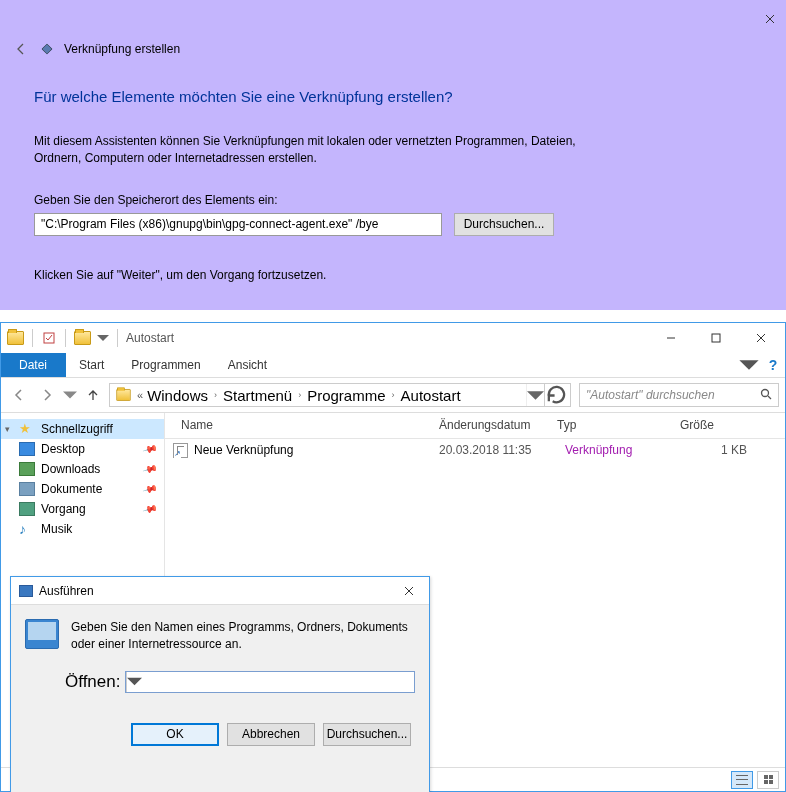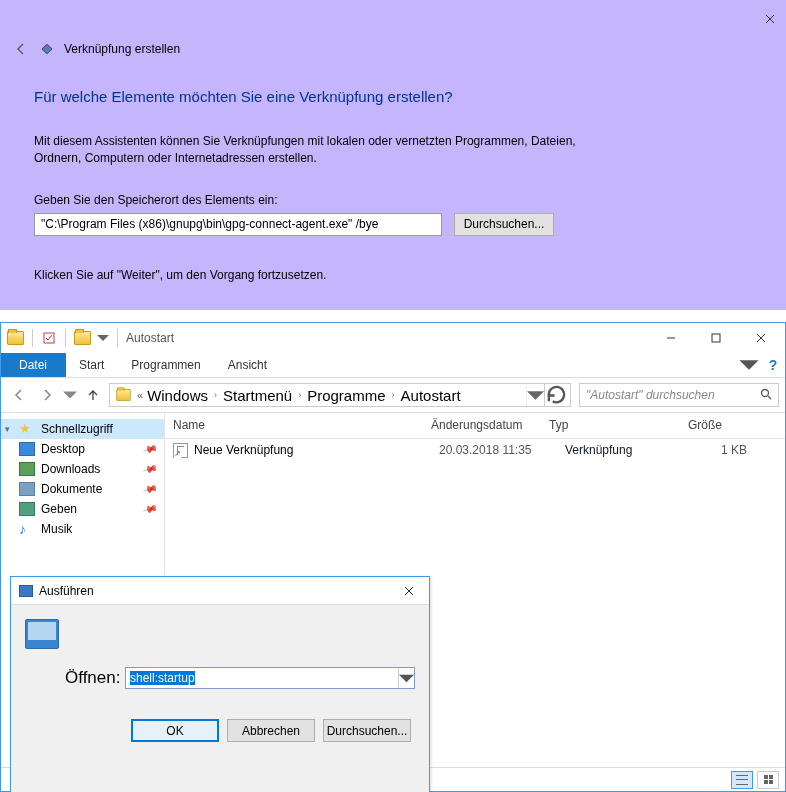--- a/index.html
+++ b/index.html
@@ -73,30 +73,30 @@
 .sb-ico { width: 16px; height: 14px; display: inline-block; }
 .ico-star { color: #f0c13a; font-size: 13px; line-height: 14px; }
 .ico-desk { background: #3a8be0; border: 1px solid #2a6bb0; }
 .ico-dl { background: #5aa05a; border: 1px solid #3a7a3a; }
 .ico-doc { background: #7aa0c0; border: 1px solid #5a80a0; }
 .ico-pic { background: #50a080; border: 1px solid #3a7a60; }
 .ico-music { color: #2a80c0; font-size: 14px; line-height: 14px; }
 
 .filelist { flex: 1; }
 .fl-header { display: flex; height: 26px; border-bottom: 1px solid #e5e5e5; font-size: 12px; color: #444; }
-.fl-col { padding: 5px 8px 0; border-right: 1px solid transparent; }
+.fl-col { padding: 5px 16px 0; border-right: 1px solid transparent; }
 .fl-col.name { width: 258px; }
 .fl-col.date { width: 118px; }
 .fl-col.type { width: 110px; }
 .fl-col.size { width: 80px; text-align: right; }
 .fl-row { display: flex; align-items: center; height: 22px; font-size: 12px; color: #000; gap: 8px; }
 .fl-cell { padding: 0 8px; overflow: hidden; white-space: nowrap; }
 .fl-cell.name { width: 258px; display: flex; align-items: center; gap: 6px; }
 .fl-cell.date { width: 118px; color: #555; }
-.fl-cell.type { width: 110px; color: #0f172a; }
+.fl-cell.type { width: 110px; color: #a21caf; }
 .fl-cell.size { width: 80px; text-align: right; color: #555; }
 .lnk-icon { width: 15px; height: 15px; border: 1px solid #999; background: #fff; position: relative; }
 .lnk-icon::after { content: ""; position: absolute; left: 3px; top: 2px; width: 6px; height: 8px; border: 1px solid #888; border-right: none; border-bottom: none; }
 .lnk-icon::before { content: "↗"; position: absolute; left: 0; bottom: -1px; font-size: 8px; color: #2a70c0; background:#fff; line-height:8px; }
 
 
 .ex-status { position:absolute; left:0; right:0; bottom:0; height:24px; border-top:1px solid #ddd; display:flex; align-items:center; justify-content:flex-end; padding:0 6px; gap:4px;}
 .view-mode { width:22px; height:18px; border:1px solid #ccc; display:flex; align-items:center; justify-content:center; }
 .view-mode.active { border-color:#419ae7; background:#d5e8fa; }
 .vm-lines { width:12px; height:10px; display:flex; flex-direction:column; justify-content:space-between;}
@@ -282,21 +282,21 @@
         <span>Downloads</span>
         <span class="sb-pin">📌</span>
       </div>
       <div class="sb-item">
         <span class="sb-ico ico-doc"></span>
         <span>Dokumente</span>
         <span class="sb-pin">📌</span>
       </div>
       <div class="sb-item">
         <span class="sb-ico ico-pic"></span>
-        <span>Geben</span>
+        <span>Vorgang</span>
         <span class="sb-pin">📌</span>
       </div>
       <div class="sb-item">
         <span class="sb-ico ico-music">♪</span>
         <span>Musik</span>
       </div>
     </div>
     <div class="filelist">
       <div class="fl-header">
         <div class="fl-col name">Name</div>
@@ -341,25 +341,25 @@
     <span class="run-title">Ausführen</span>
     <div class="run-close">
       <svg class="xsvg" viewBox="0 0 10 10">
           <path d="M1 1 L9 9 M9 1 L1 9"></path>
         </svg>
     </div>
   </div>
   <div class="run-body">
     <div class="run-top">
       <div class="run-bigicon"></div>
+      <div class="run-desc">Geben Sie den Namen eines Programms, Ordners, Dokuments oder einer Internetressource an.</div>
     </div>
     <div class="run-row">
       <span class="run-label">Öffnen:</span>
       <div class="run-combo">
-        <span class="run-combo-text"><span class="run-combo-sel">shell:startup</span></span>
         <span class="run-combo-caret">
             <svg viewBox="0 0 8 8" fill="currentColor">
               <path d="M0 2 L8 2 L4 6 Z"></path>
             </svg>
           </span>
       </div>
     </div>
     <div class="run-buttons">
       <button class="run-btn default">OK</button>
       <button class="run-btn">Abbrechen</button>

